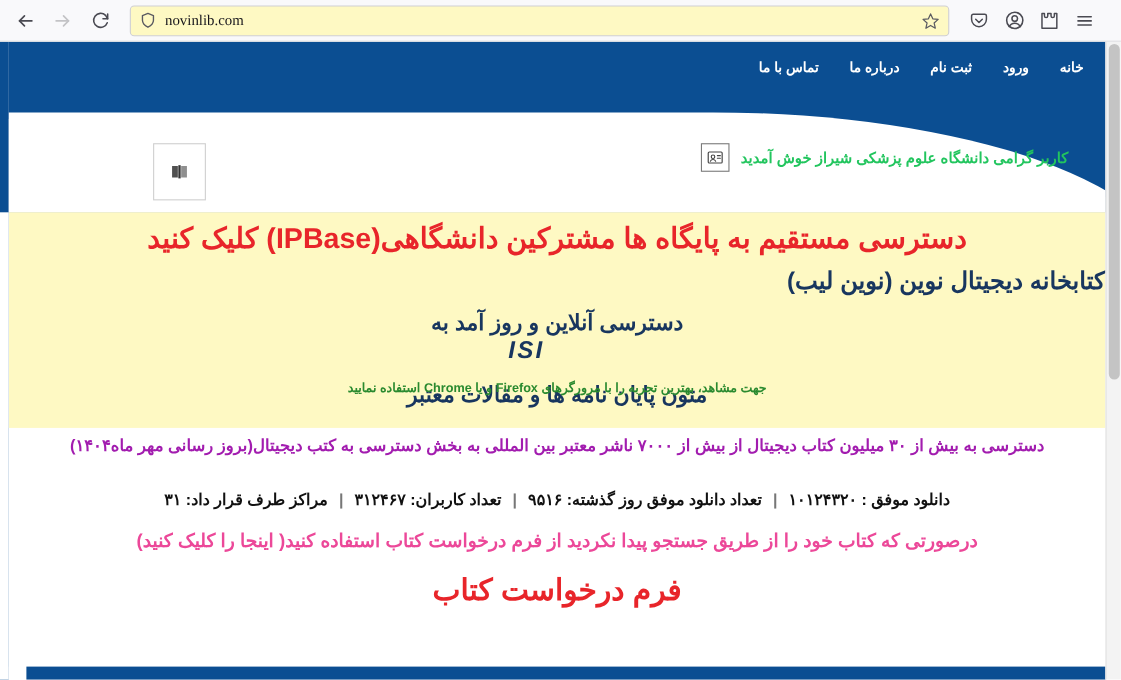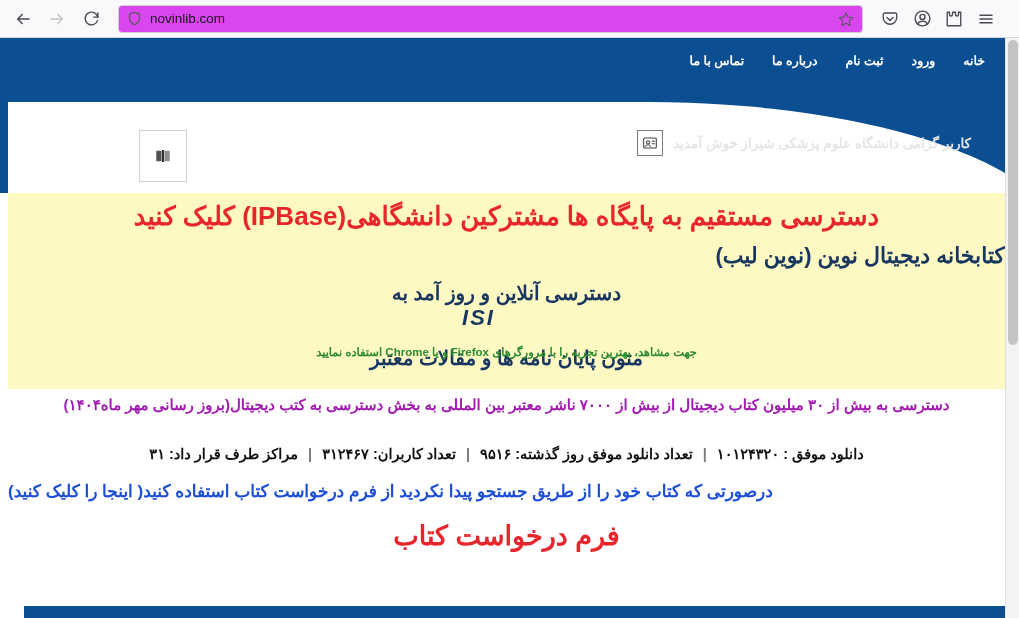--- a/index.html
+++ b/index.html
@@ -27,29 +27,30 @@
     width: 30px; height: 30px;
     display: flex; align-items: center; justify-content: center;
     color: #4a4a52;
     border-radius: 4px;
     flex: none;
   }
   .nav-btn.disabled { color: #c3c3c6; }
   .urlbar {
     flex: 1 1 auto;
     height: 28px;
-    background: #d946ef;
+    background: #fef9c3;
     border: 1px solid #cfcfd4;
     border-radius: 4px;
     display: flex;
     align-items: center;
     gap: 8px;
     padding: 0 8px;
     margin: 0 8px;
     max-width: 745px;
+    font-family: Liberation Serif, serif;
   }
   .urlbar .lock { color: #5a5a61; display:flex; align-items:center;}
   .urlbar .url-text {
     flex: 1 1 auto;
     font-size: 13.5px;
     color: #15141a;
     white-space: nowrap;
     overflow: hidden;
   }
   .urlbar .star { color:#5a5a61; display:flex; align-items:center;}
@@ -115,21 +116,21 @@
     width:1120px; height:200px;
     background:#c9ced6;
     border-top-right-radius: 420px 150px;
   }
   .welcome {
     position:absolute; right:34px; top:92px;
     display:flex; align-items:center; gap:10px;
     direction:rtl;
   }
   .welcome .txt {
-    font-size:13.5px; color:#e5e5e5; font-weight:bold;
+    font-size:13.5px; color:#22c55e; font-weight:bold;
   }
   .user-badge {
     width:26px; height:26px;
     border:1px solid #7a7a7a; background:#ffffff;
     display:flex; align-items:center; justify-content:center;
     font-size:14px; color:#444;
   }
   .logo-box {
     position:absolute; left:131px; top:92px;
     width:48px; height:52px;
@@ -189,22 +190,22 @@
     font-size:15px; font-weight:bold; color:#a21caf;
   }
   .info2 {
     position:absolute; left:8px; top:408px; width:997px;
     text-align:center; direction:rtl;
     font-size:14.5px; color:#111; font-weight:bold;
   }
   .info2 .sep { color:#777; padding:0 6px; }
   .info3 {
     position:absolute; left:8px; top:443px; width:997px;
-    text-align:left; direction:rtl;
-    font-size:17px; font-weight:bold; color:#1d4ed8;
+    text-align:center; direction:rtl;
+    font-size:17px; font-weight:bold; color:#ec4899;
   }
   .cta {
     position:absolute; left:8px; top:482px; width:997px;
     text-align:center; direction:rtl;
     font-size:27px; font-weight:bold; color:#e8252a;
   }
 
   
   .footer {
     position:absolute; left:24px; top:568px; width:981px; height:46px;

